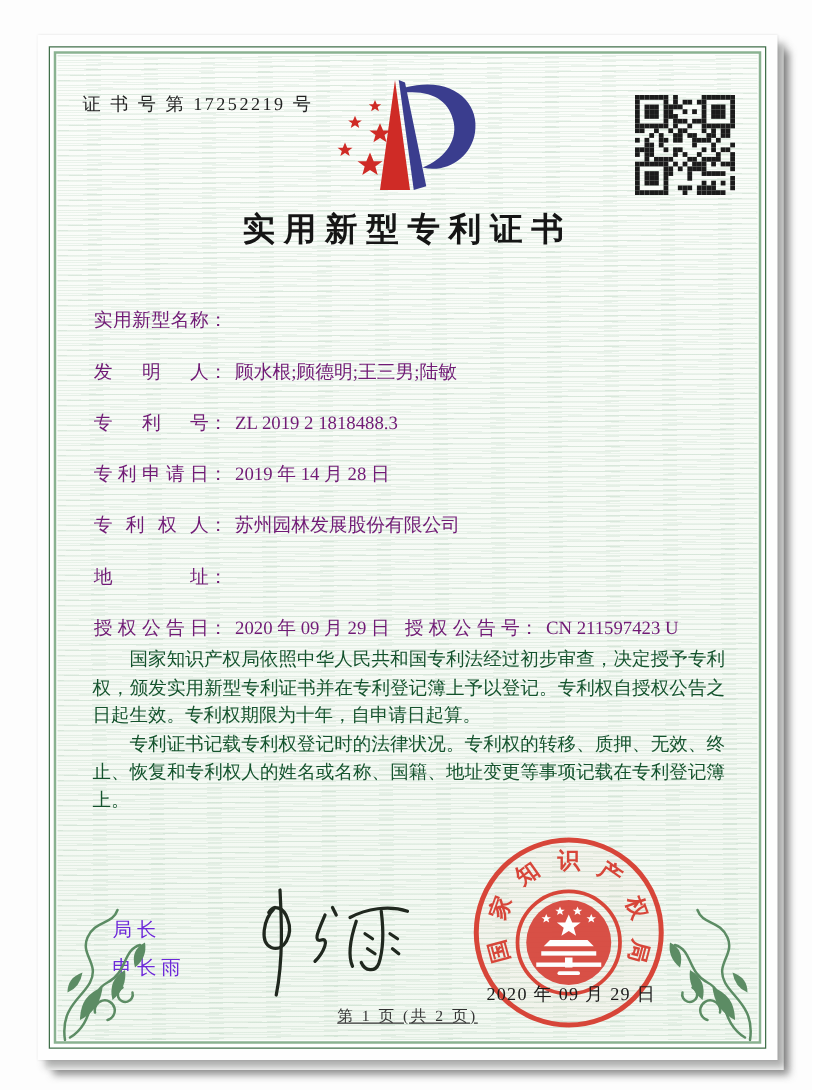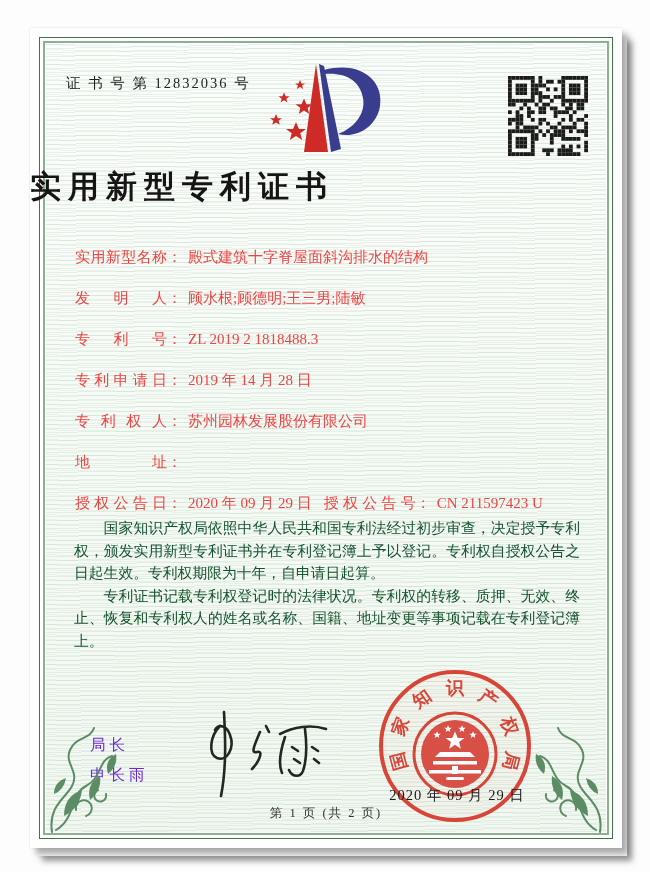--- a/index.html
+++ b/index.html
@@ -12,38 +12,38 @@
   .frame-outer{position:absolute;inset:9px;border:1px solid #41704b;}
   .frame-inner{position:absolute;inset:13px;border:2px solid #8ab291;}
   .inner-bg{position:absolute;inset:16px;
     background:
       repeating-linear-gradient(179deg, rgba(110,165,125,.14) 0 1px, rgba(255,255,255,0) 1px 4px),
       repeating-linear-gradient(181deg, rgba(110,165,125,.10) 0 1px, rgba(255,255,255,0) 1px 5px),
       linear-gradient(#fbfdfa,#f2f8f1);}
   .certno{position:absolute;left:36px;top:46px;font-size:14.5px;letter-spacing:2px;color:#222;}
   .logo{position:absolute;left:50%;top:26px;transform:translateX(-50%);}
   .qr{position:absolute;left:478px;top:48px;width:80px;height:80px;}
-  .title{position:absolute;left:0;top:138px;width:100%;text-align:left;font-size:31px;
+  .title{position:absolute;left:0;top:138px;width:100%;text-align:center;font-size:26px;
     font-weight:700;letter-spacing:7px;color:#151515;}
   .fields{position:absolute;left:45px;right:40px;top:218px;}
-  .row{display:flex;font-size:15px;line-height:22px;color:#ef4444;margin-bottom:19px;white-space:nowrap;}
+  .row{display:flex;font-size:15px;line-height:22px;color:#701a75;margin-bottom:19px;white-space:nowrap;}
   .flabel{display:inline-block;width:92px;text-align:justify;text-align-last:justify;flex:none;}
   .colon{flex:none;margin-right:6px;}
   .pair2{display:flex;margin-left:12px;}
   .paras{position:absolute;left:44px;right:42px;top:489px;font-size:14.8px;line-height:22.5px;
     color:#14532d;text-align:justify;}
   .paras p{margin:0;text-indent:2em;}
   .signer{position:absolute;left:60px;top:702px;font-size:15.5px;line-height:30px;
     letter-spacing:4px;color:#6d28d9;}
   .signature{position:absolute;left:162px;top:678px;}
   .stamp{position:absolute;left:345px;top:638px;opacity:.93;}
   .sealdate{position:absolute;left:352px;top:758px;width:150px;text-align:center;
     font-size:14.5px;color:#1a1a1a;letter-spacing:1px;z-index:3;}
   .footer{position:absolute;left:0;bottom:26px;width:100%;text-align:center;
-    font-size:12.5px;letter-spacing:2px;color:#333;}
+    font-size:12.5px;letter-spacing:2px;color:#333;text-decoration:underline;}
   .flourish{position:absolute;z-index:2;}
   .fl-left{left:16px;bottom:14px;}
   .fl-right{right:16px;bottom:14px;transform:scaleX(-1);}
   svg{display:block;}
 </style>
 </head>
 <body>
 
 <div class="scan">
   <div class="sheet2"></div>
@@ -74,21 +74,21 @@
         <path d="M52,96 a6,6 0 1,0 8,4"></path>
       </g>
       <g fill="#5c8c64">
         <path d="M18,122 q16,-8 18,-26 q-18,6 -18,26Z"></path>
         <path d="M44,106 q12,-10 10,-24 q-14,8 -10,24Z"></path>
         <path d="M8,100 q10,-4 12,-16 q-12,4 -12,16Z"></path>
         <path d="M62,80 q10,-8 8,-20 q-12,6 -8,20Z"></path>
       </g>
     </svg>
 
-    <div class="certno">证 书 号 第 12832036 号</div>
+    <div class="certno">证 书 号 第 17252219 号</div>
 
     <svg class="logo" width="132" height="106" viewBox="0 0 132 106">
       <defs>
         <path id="st" d="M0,-10 L2.94,-3.09 10,-3.09 4.26,1.18 6.18,8.09 0,4 -6.18,8.09 -4.26,1.18 -10,-3.09 -2.94,-3.09 Z"></path>
       </defs>
       <path d="M64,16 C102,6 124,28 120,52 C117,72 97,85 78,80 C94,74 106,60 103,44 C100,27 86,18 64,20 Z" fill="#3a3d8e"></path>
       <path d="M56,10 L68,98 L44,98 Z" fill="#cf2b26"></path>
       <path d="M59,10 L71,98 L81,95 L64,12 Z" fill="#3a3d8e"></path>
       <use href="#st" transform="translate(40,31) scale(0.5)" fill="#cf2b26"></use>
       <use href="#st" transform="translate(24,44) scale(0.55)" fill="#cf2b26"></use>
@@ -330,21 +330,20 @@
         <rect x="64.76" y="76.19" width="3.81" height="3.81"></rect>
         <rect x="68.57" y="76.19" width="3.81" height="3.81"></rect>
       </svg>
 
     <div class="title">实用新型专利证书</div>
 
     <div class="fields">
       <div class="row">
         <span class="flabel">实用新型名称</span>
           <span class="colon">：</span>
-        <span class="fvalue">殿式建筑十字脊屋面斜沟排水的结构</span>
       </div>
       <div class="row">
         <span class="flabel">发明人</span>
           <span class="colon">：</span>
         <span class="fvalue">顾水根;顾德明;王三男;陆敏</span>
       </div>
       <div class="row">
         <span class="flabel">专利号</span>
           <span class="colon">：</span>
         <span class="fvalue">ZL 2019 2 1818488.3</span>

